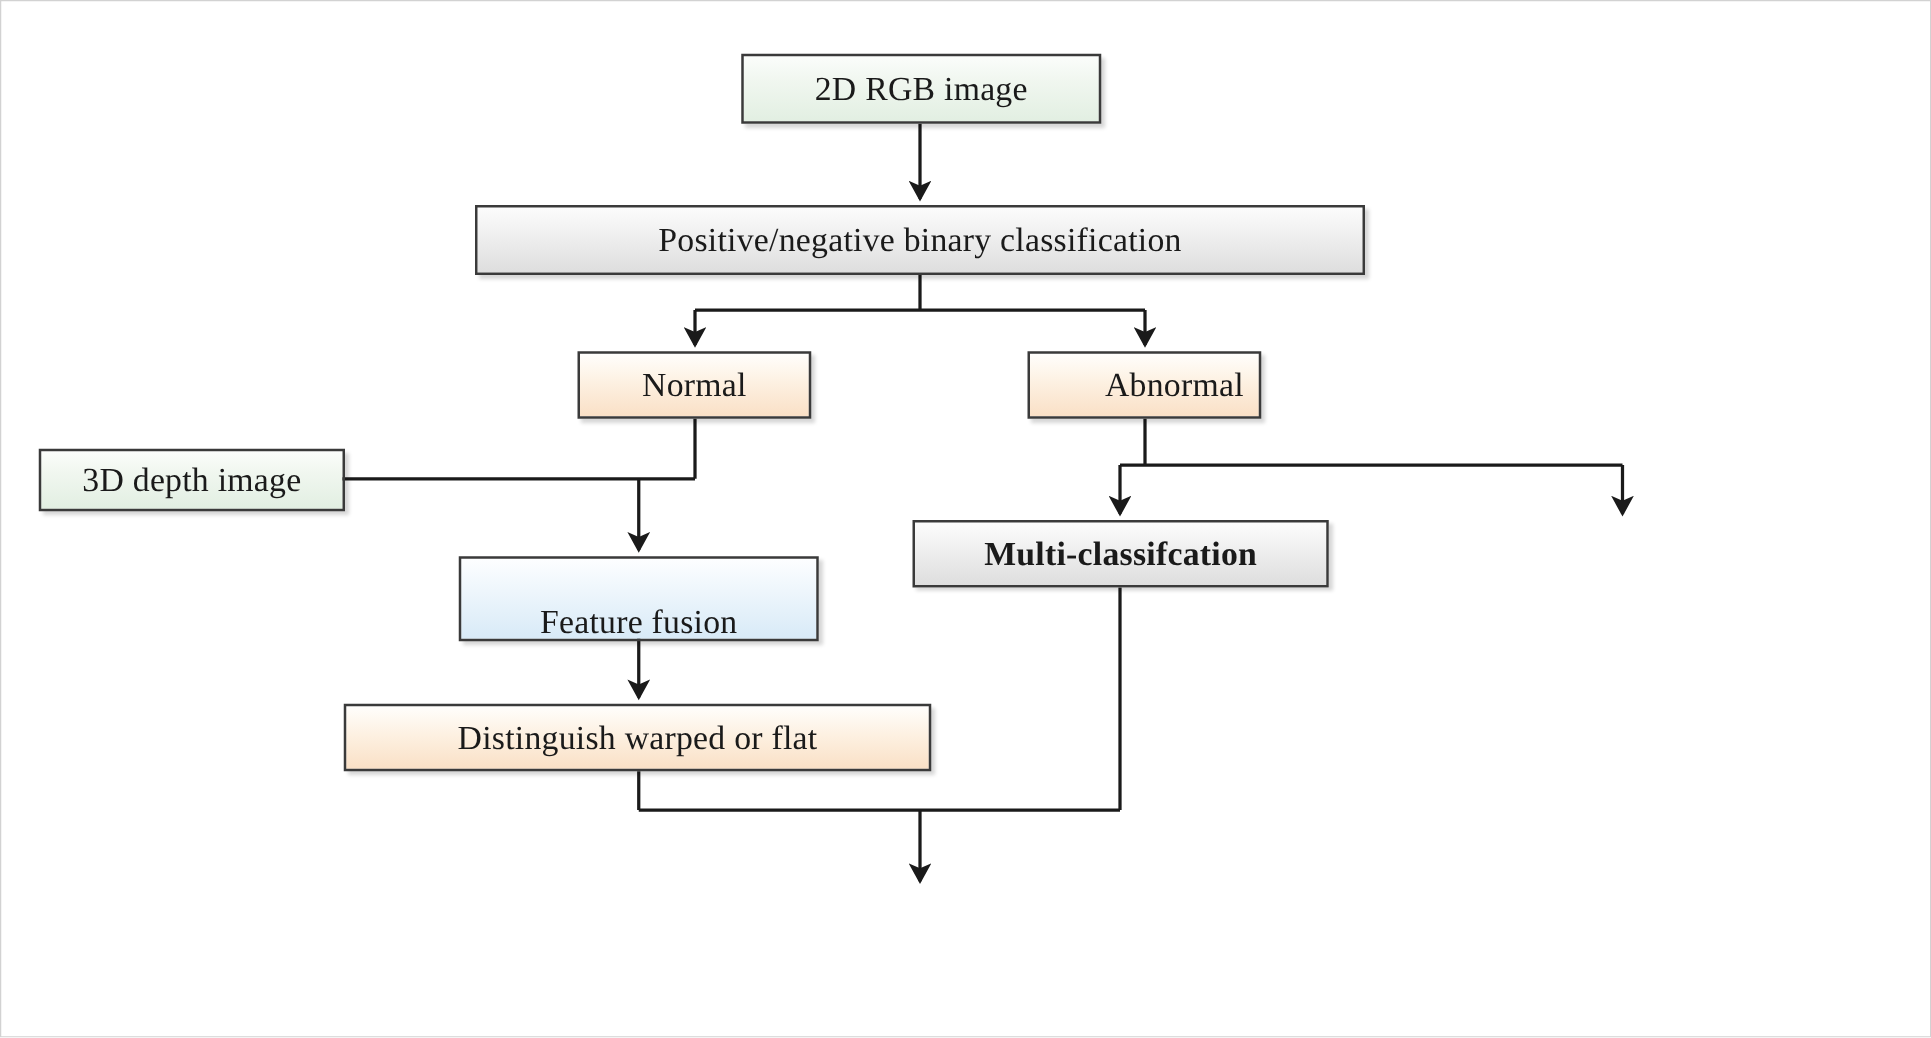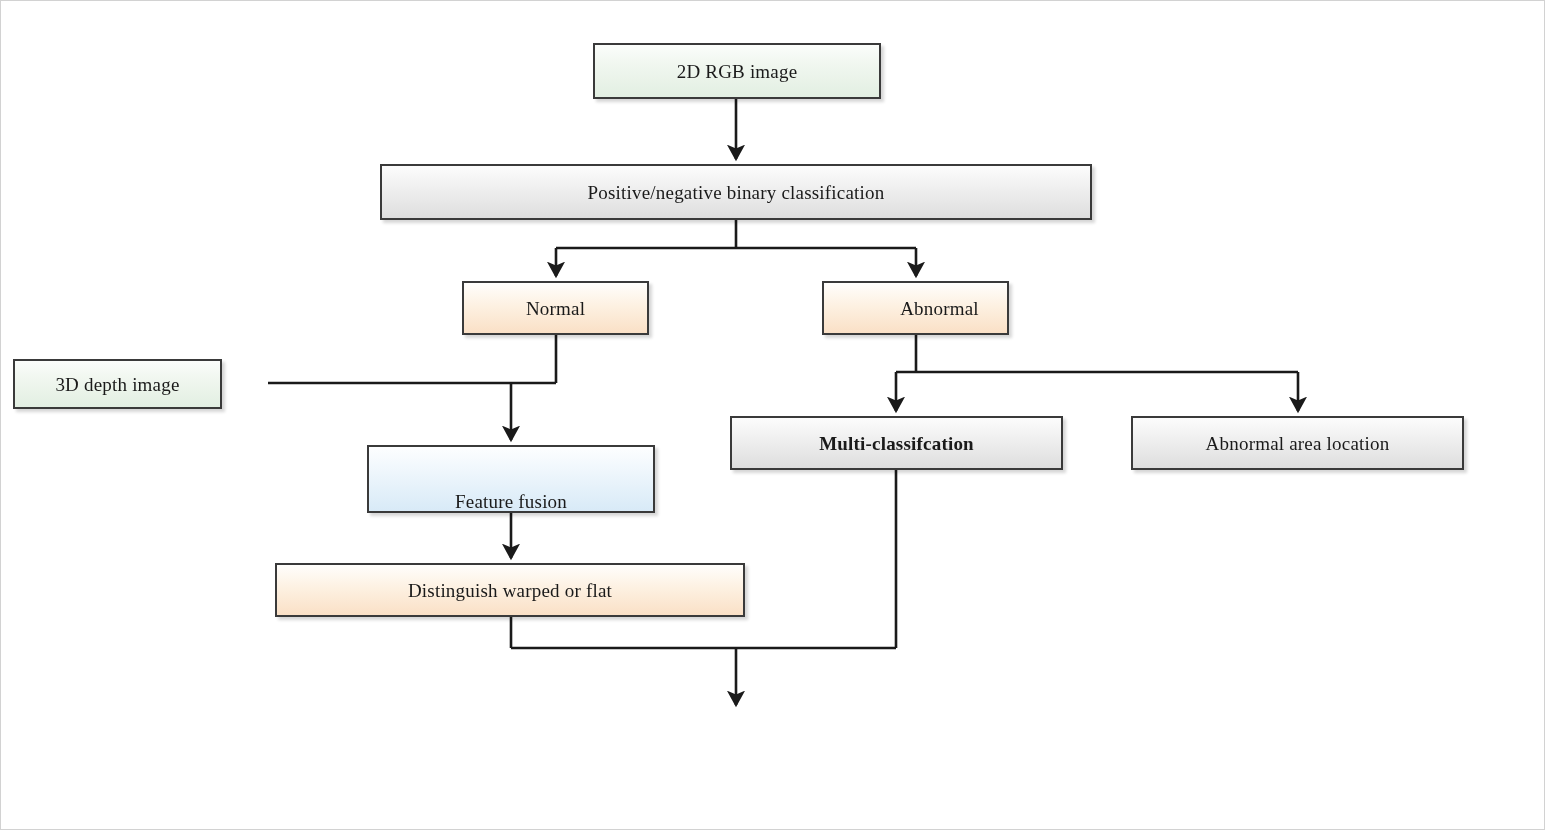--- a/index.html
+++ b/index.html
@@ -26,21 +26,21 @@
     pointer-events: none;
   }
   .node {
     position: absolute;
     box-sizing: border-box;
     border: 2px solid #3a3a3a;
     display: flex;
     align-items: center;
     justify-content: center;
     color: #1a1a1a;
-    font-size: 19px;
+    font-size: 27px;
     line-height: 1;
     letter-spacing: 0.2px;
     white-space: nowrap;
     box-shadow: 3px 3px 3px rgba(0,0,0,0.16);
     z-index: 2;
   }
   .fill-green  { background: linear-gradient(to bottom, #fbfdfb 0%, #f1f7f0 35%, #e2efe2 100%); }
   .fill-gray   { background: linear-gradient(to bottom, #fcfcfc 0%, #f3f3f3 30%, #dedede 100%); text-align: right; }
   .fill-peach  { background: linear-gradient(to bottom, #fffefc 0%, #fdf1e2 45%, #fae0c6 100%); }
   .fill-blue   { background: linear-gradient(to bottom, #fdfeff 0%, #eef6fc 40%, #d8eaf7 100%); }
@@ -92,31 +92,28 @@
   </div>
 
   <div class="node fill-peach" style="left:461px; top:280px; width:187px; height:54px;">
     <span>Normal</span>
   </div>
 
   <div class="node fill-peach" style="left:821px; top:280px; width:187px; height:54px;padding-left:48px;">
     <span>Abnormal</span>
   </div>
 
-  <div class="node fill-green" style="left:12px; top:358px; width:209px; height:50px;justify-content:center;">
+  <div class="node fill-green" style="left:30px; top:358px; width:245px; height:50px;justify-content:center;">
     <span>3D depth image</span>
   </div>
 
   <div class="node fill-gray" style="left:729px; top:415px; width:333px; height:54px;font-weight:bold;">
     <span>Multi-classifcation</span>
   </div>
 
-  <div class="node fill-gray" style="left:1130px; top:415px; width:333px; height:54px;">
-    <span>Abnormal area location</span>
-  </div>
 
   <div class="node fill-blue" style="left:366px; top:444px; width:288px; height:68px;align-items:flex-end;">
     <span>Feature fusion</span>
   </div>
 
   <div class="node fill-peach" style="left:274px; top:562px; width:470px; height:54px;">
     <span>Distinguish warped or flat</span>
   </div>
 
 

